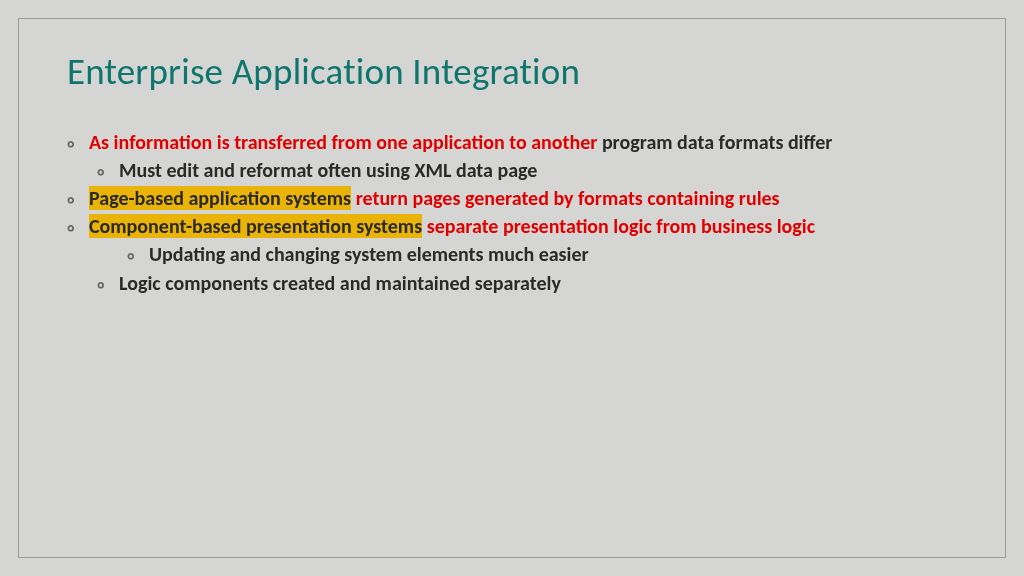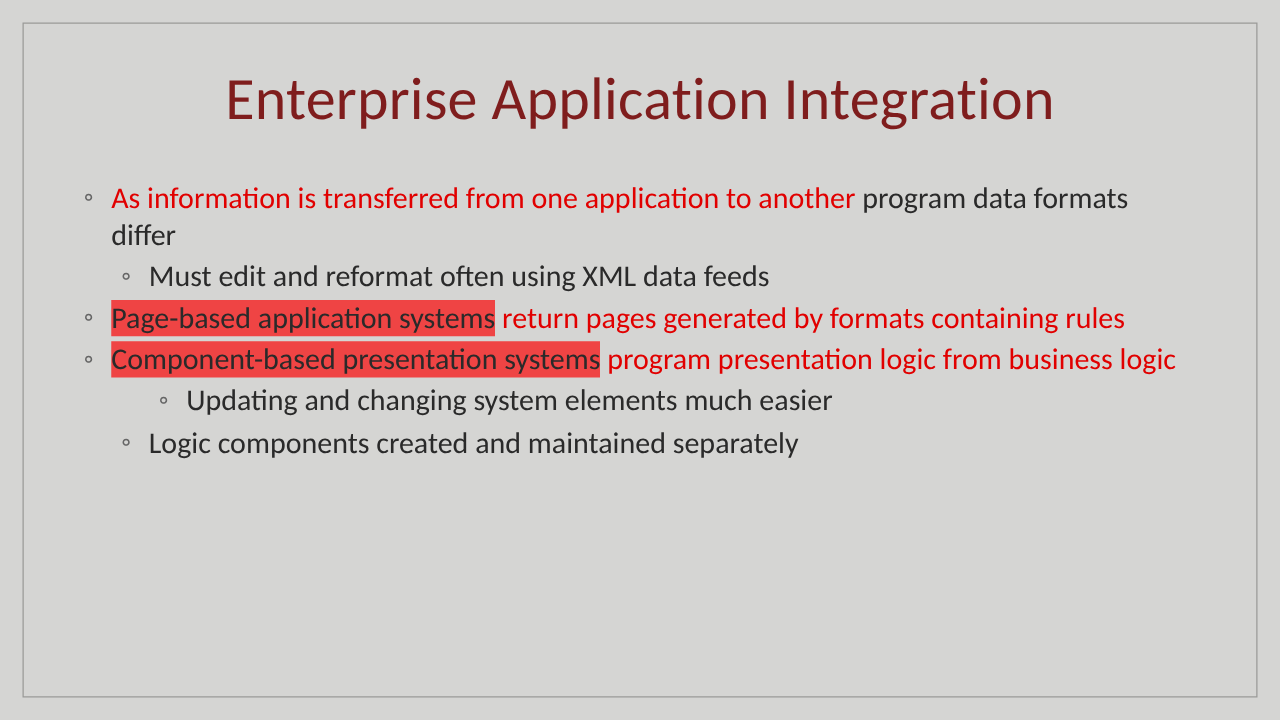--- a/index.html
+++ b/index.html
@@ -12,68 +12,67 @@
       overflow: hidden;
     }
     .frame {
       width: 100%;
       height: 100%;
       border: 1px solid #9a9a98;
       padding: 30px 48px 20px 48px;
     }
     h1 {
       font-weight: 300;
-      font-size: 48px;
-      color: #7f1d1d;
-      text-align: center;
+      font-size: 37px;
+      color: #0f766e;
       margin-bottom: 36px;
       letter-spacing: 0.2px;
     }
     .bullet {
-      font-size: 24px;
+      font-size: 20px;
       line-height: 1.25;
       color: #2a2a2a;
       position: relative;
       padding-left: 22px;
       margin-bottom: 4px;
-      font-weight: 400;
+      font-weight: 700;
     }
     .bullet::before {
       content: "◦";
       position: absolute;
       left: 0;
       top: 0;
       color: #666;
       font-size: 22px;
     }
     .level1 { margin-left: 0; margin-bottom: 3px; }
     .level2 { margin-left: 30px; margin-bottom: 3px; }
     .level3 { margin-left: 60px; }
     .red { color: #e10000; }
-    .hl { background: #ef4444; }
+    .hl { background: #eab308; }
   </style>
 </head>
 <body>
 
 <div class="frame">
   <h1>Enterprise Application Integration</h1>
 
   <div class="bullet level1">
     <span class="red">As information is transferred from one application to another</span><span> program data formats differ</span>
   </div>
   <div class="bullet level2">
-    <span>Must edit and reformat often using XML data feeds</span>
+    <span>Must edit and reformat often using XML data page</span>
   </div>
 
   <div class="bullet level1">
     <span class="hl">Page-based application systems</span><span class="red"> </span><span class="red">return pages generated by formats containing rules</span>
   </div>
 
   <div class="bullet level1">
-    <span class="hl">Component-based presentation systems</span><span class="red"> </span><span class="red">program presentation logic from business logic</span>
+    <span class="hl">Component-based presentation systems</span><span class="red"> </span><span class="red">separate presentation logic from business logic</span>
   </div>
   <div class="bullet level3">
     <span>Updating and changing system elements much easier</span>
   </div>
   <div class="bullet level2">
     <span>Logic components created and maintained separately</span>
   </div>
 </div>
 
 </body></html>

